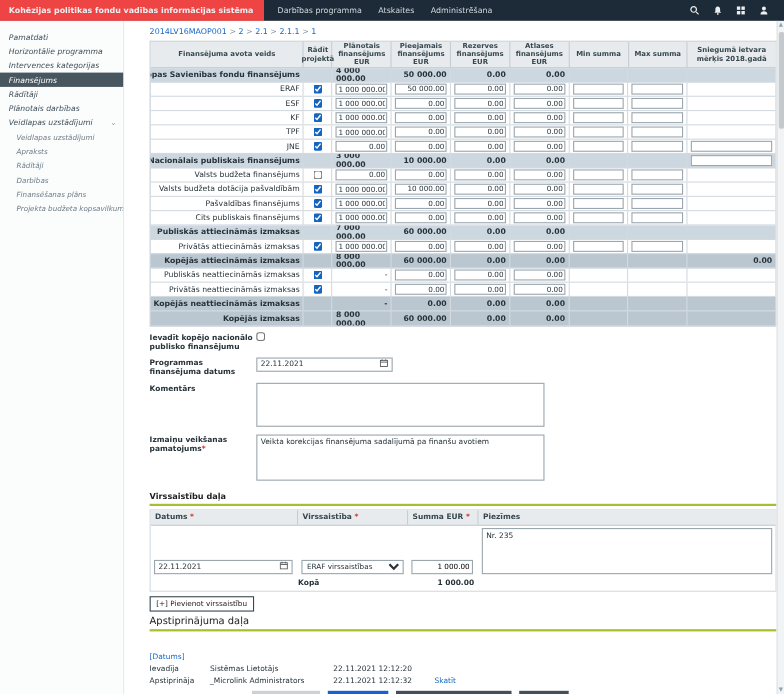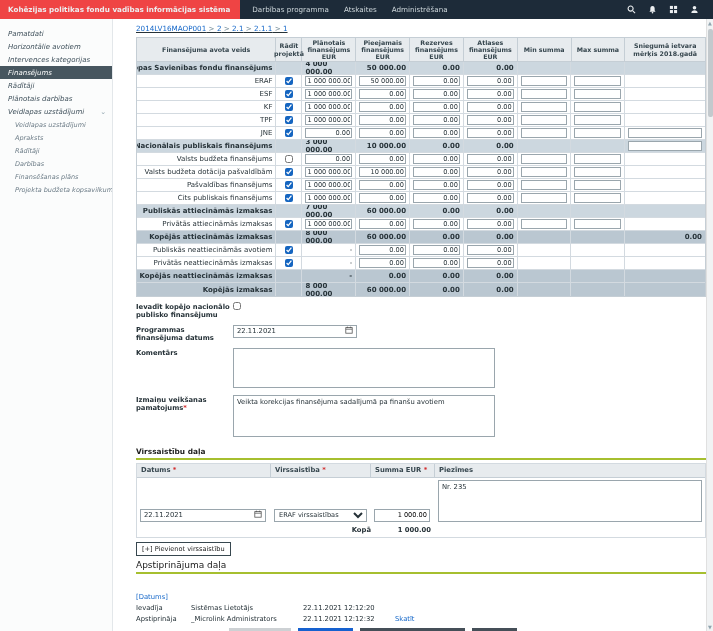--- a/index.html
+++ b/index.html
@@ -21,21 +21,21 @@
   .sb-item{height:13px;display:flex;align-items:center;padding:0 6px 0 8px;font-size:7px;color:#3e4f5a;cursor:pointer;white-space:nowrap;overflow:hidden;font-style:italic;}
   .sb-item.sub{padding-left:15px;color:#6b7b86;font-size:6.5px;}
   .sb-item.active{background:#47565f;color:#fff;}
   .sb-item .chev{margin-left:auto;font-size:7px;color:#90a4ae;}
   .content{flex:1;padding:5px 0 0 23px;min-width:0;background:#fff;}
   .vscroll{width:7px;background:#f1f3f4;border-left:1px solid #e0e0e0;display:flex;flex-direction:column;align-items:center;flex:0 0 auto;}
   .vs-arrow{font-size:5px;color:#90a4ae;height:8px;line-height:8px;}
   .vs-thumb{width:5px;height:88px;background:#c3c9cd;border-radius:2px;margin-top:2px;}
 
   
-  .breadcrumb{font-size:7.2px;margin-bottom:4px;text-decoration:underline;}
+  .breadcrumb{font-size:7.2px;margin-bottom:4px;}
   .bc-link{color:#1668c9;text-decoration:none;cursor:pointer;}
   .bc-sep{color:#78909c;}
 
   
   .fin-table{width:570px;border:1px solid #c5ced5;font-size:7px;}
   .ft-header{display:flex;background:#e7ebee;border-bottom:1px solid #c5ced5;height:24px;}
   .ft-hcell{font-weight:bold;font-size:6.3px;line-height:1.15;text-align:center;display:flex;align-items:center;justify-content:center;border-right:1px solid #c5ced5;color:#37474f;padding:1px 2px;}
   .ft-hcell:last-child{border-right:none;}
   .ft-row{display:flex;border-bottom:1px solid #d3dae0;height:13px;}
   .ft-row:last-child{border-bottom:none;}
@@ -73,21 +73,21 @@
   .vc-type{width:100px;}
   .vc-sum{width:64px;}
   .vc-notes{flex:1;}
   .vt-row{display:flex;min-height:46px;align-items:flex-end;padding:2px 0;}
   .vt-cell{padding:0 3px;display:flex;}
   .vt-row .date-input{width:126px;}
   .type-select{width:93px;height:13px;font-size:6.6px;font-family:inherit;border:1px solid #9aa6ad;background:#fff;color:#263238;}
   .sum-input{width:56px;height:13px;font-size:6.6px;text-align:right;border:1px solid #9aa6ad;font-family:inherit;padding:0 2px;}
   .notes-ta{width:264px;height:42px;align-self:flex-start;}
   .vt-total{display:flex;height:13px;align-items:center;font-weight:bold;}
-  .vt-total .t-label{width:100px;margin-left:134px;text-align:right;}
+  .vt-total .t-label{width:100px;margin-left:134px;text-align:left;}
   .vt-total .t-value{width:64px;text-align:right;padding-right:4px;}
 
   .add-btn{margin-top:4px;border:1px solid #37474f;background:#fff;font-size:6.6px;padding:2px 5px;cursor:pointer;font-family:inherit;color:#212121;}
 
   
   .datums-link{font-size:6.8px;color:#1668c9;margin-top:19px;cursor:pointer;display:inline-block;}
   .appr-row{display:flex;font-size:6.8px;margin-top:3px;align-items:baseline;}
   .appr-role{width:55px;}
   .appr-user{width:112px;}
   .appr-time{width:92px;}
@@ -142,21 +142,21 @@
     </div>
   </header>
 
   <div class="layout">
 
     <aside class="sidebar" id="sidebar">
         <div class="sb-item">
           <span>Pamatdati</span>
         </div>
         <div class="sb-item">
-          <span>Horizontālie avotiem</span>
+          <span>Horizontālie programma</span>
         </div>
         <div class="sb-item">
           <span>Intervences kategorijas</span>
         </div>
         <div class="sb-item active">
           <span>Finansējums</span>
         </div>
         <div class="sb-item">
           <span>Rādītāji</span>
         </div>
@@ -497,21 +497,21 @@
               <div class="ft-cell col-chk"></div>
               <div class="ft-cell col-num">8 000 000.00</div>
               <div class="ft-cell col-num">60 000.00</div>
               <div class="ft-cell col-num">0.00</div>
               <div class="ft-cell col-num">0.00</div>
               <div class="ft-cell col-num"></div>
               <div class="ft-cell col-num"></div>
               <div class="ft-cell col-last">0.00</div>
             </div>
             <div class="ft-row item">
-              <div class="ft-cell col-label">Publiskās neattiecināmās avotiem</div>
+              <div class="ft-cell col-label">Publiskās neattiecināmās izmaksas</div>
               <div class="ft-cell col-chk">
                 <input type="checkbox" checked="" style="">
               </div>
               <div class="ft-cell col-num">-</div>
               <div class="ft-cell col-num">
                 <input type="text" value="0.00" style="">
               </div>
               <div class="ft-cell col-num">
                 <input type="text" value="0.00" style="">
               </div>

